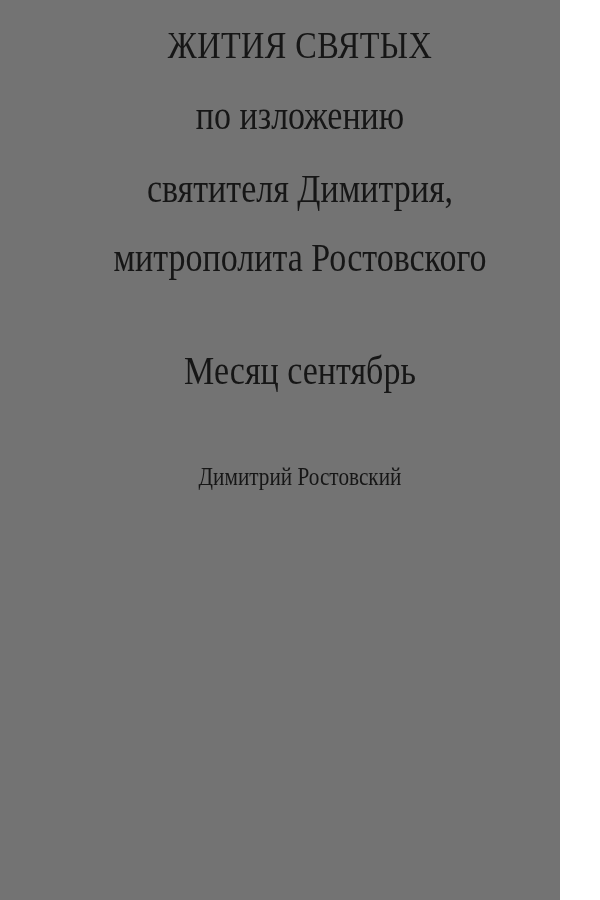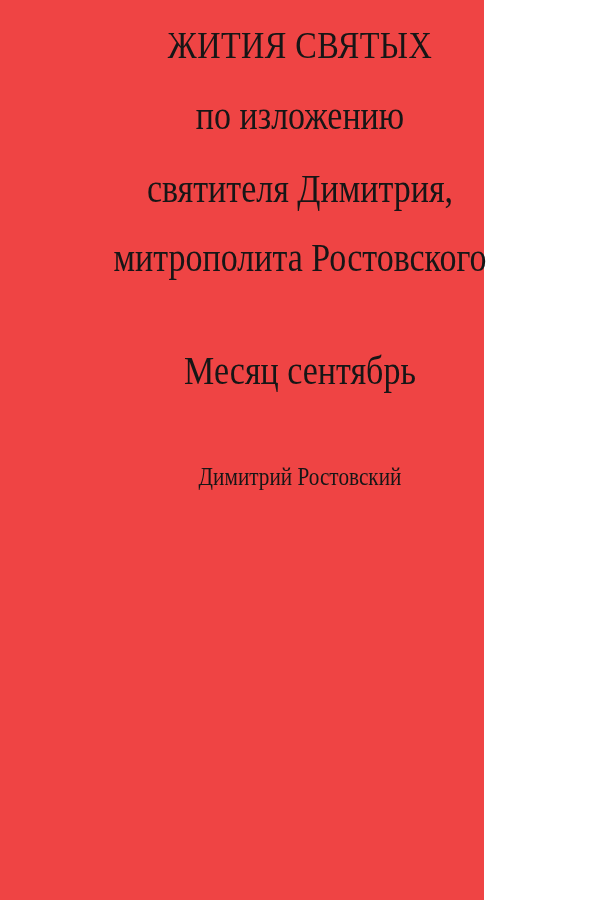--- a/index.html
+++ b/index.html
@@ -7,23 +7,23 @@
     padding: 0;
   }
   body {
     width: 600px;
     height: 900px;
     background: #ffffff;
     overflow: hidden;
   }
   .page {
     position: relative;
-    width: 484px;
+    width: 560px;
     height: 900px;
-    background: #ef4444;
+    background: #737373;
   }
   .line {
     position: absolute;
     left: 0;
     width: 600px;
     text-align: center;
     font-family: "Liberation Serif", "DejaVu Serif", serif;
     color: #161616;
     line-height: 1;
     white-space: nowrap;

